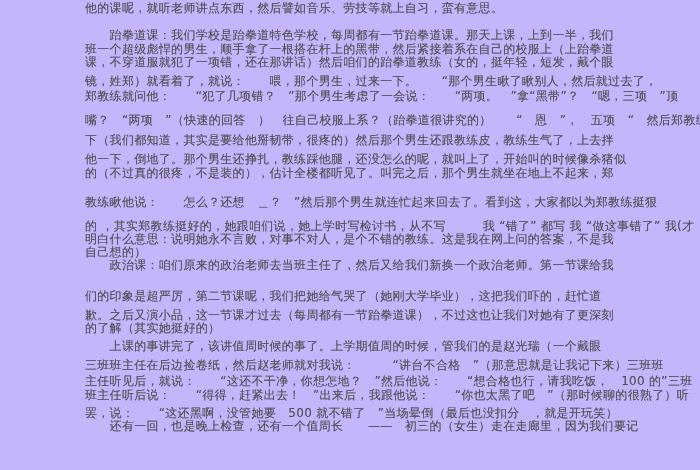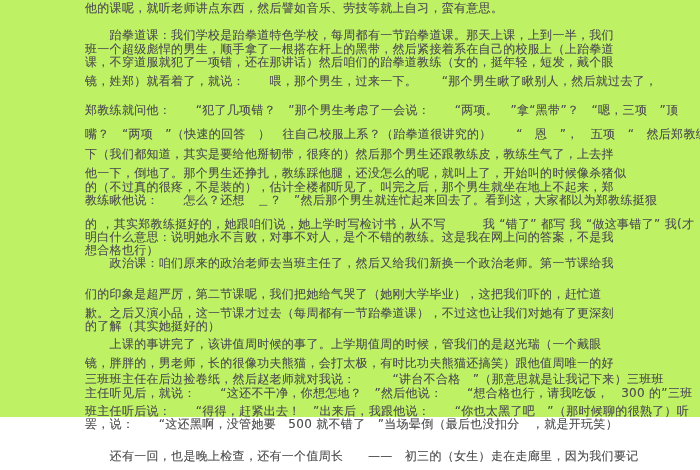--- a/index.html
+++ b/index.html
@@ -5,22 +5,22 @@
   html, body {
     margin: 0;
     padding: 0;
     width: 700px;
     height: 470px;
     overflow: hidden;
     background: #ffffff;
   }
   .page {
     width: 700px;
-    height: 417px;
-    background: #bef264;
+    height: 470px;
+    background: #c4b5fd;
     position: relative;
   }
   .text-column {
     position: absolute;
     left: 85px;
     top: 0;
     width: 615px;
     padding-top: 2px;
   }
   .line {
@@ -31,26 +31,26 @@
     letter-spacing: 0.3px;
     color: #4f4f4f;
     white-space: pre;
     text-shadow: 0 0 0.6px rgba(90,90,90,0.45);
   }
   
   .line:nth-child(2)  { margin-top: 14px; }
   .line:nth-child(3)  { margin-top: 1px; }
   .line:nth-child(4)  { margin-top: 0px; }
   .line:nth-child(5)  { margin-top: 6px; }
-  .line:nth-child(6)  { margin-top: 16px; }
+  .line:nth-child(6)  { margin-top: 2px; }
   .line:nth-child(7)  { margin-top: 11px; }
   .line:nth-child(8)  { margin-top: 7px; }
   .line:nth-child(9)  { margin-top: 6px; }
   .line:nth-child(10) { margin-top: 1px; }
-  .line:nth-child(11) { margin-top: 0px; }
+  .line:nth-child(11) { margin-top: 16px; }
   .line:nth-child(12) { margin-top: 11px; }
   .line:nth-child(13) { }
   .line:nth-child(14) { margin-top: 0px; }
   .line:nth-child(15) { margin-top: 0px; }
   .line:nth-child(16) { margin-top: 18px; }
   .line:nth-child(17) { margin-top: 6px; }
   .line:nth-child(18) { margin-top: 0px; }
   .line:nth-child(19) { margin-top: 5px; }
   .line:nth-child(20) { margin-top: 6px; }
   .line:nth-child(21) { margin-top: 3px; }
@@ -71,26 +71,25 @@
     <div class="line">课，不穿道服就犯了一项错，还在那讲话）然后咱们的跆拳道教练（女的，挺年轻，短发，戴个眼</div>
     <div class="line">镜，姓郑）就看着了，就说：　　喂，那个男生，过来一下。　　“那个男生瞅了瞅别人，然后就过去了，</div>
     <div class="line">郑教练就问他：　　“犯了几项错？　”那个男生考虑了一会说：　　“两项。　”拿“黑带”？　“嗯，三项　”顶</div>
     <div class="line">嘴？　“两项　”（快速的回答　）　往自己校服上系？（跆拳道很讲究的）　　“　恩　”，　五项　“　然后郑教练让他趴</div>
     <div class="line">下（我们都知道，其实是要给他掰韧带，很疼的）然后那个男生还跟教练皮，教练生气了，上去拌</div>
     <div class="line">他一下，倒地了。那个男生还挣扎，教练踩他腿，还没怎么的呢，就叫上了，开始叫的时候像杀猪似</div>
     <div class="line">的（不过真的很疼，不是装的），估计全楼都听见了。叫完之后，那个男生就坐在地上不起来，郑</div>
     <div class="line">教练瞅他说：　　怎么？还想　＿？　”然后那个男生就连忙起来回去了。看到这，大家都以为郑教练挺狠</div>
     <div class="line">的 ，其实郑教练挺好的，她跟咱们说，她上学时写检讨书，从不写　　　我 “错了” 都写 我 “做这事错了” 我(才</div>
     <div class="line">明白什么意思：说明她永不言败，对事不对人，是个不错的教练。这是我在网上问的答案，不是我</div>
-    <div class="line">想合格也行）</div>
+    <div class="line">自己想的）</div>
     <div class="line">　　政治课：咱们原来的政治老师去当班主任了，然后又给我们新换一个政治老师。第一节课给我</div>
     <div class="line">们的印象是超严厉，第二节课呢，我们把她给气哭了（她刚大学毕业），这把我们吓的，赶忙道</div>
     <div class="line">歉。之后又演小品，这一节课才过去（每周都有一节跆拳道课），不过这也让我们对她有了更深刻</div>
     <div class="line">的了解（其实她挺好的）</div>
     <div class="line">　　上课的事讲完了，该讲值周时候的事了。上学期值周的时候，管我们的是赵光瑞（一个戴眼</div>
-    <div class="line">镜，胖胖的，男老师，长的很像功夫熊猫，会打太极，有时比功夫熊猫还搞笑）跟他值周唯一的好</div>
     <div class="line">三班班主任在后边捡卷纸，然后赵老师就对我说：　　　“讲台不合格　”（那意思就是让我记下来）三班班</div>
-    <div class="line">主任听见后，就说：　　“这还不干净，你想怎地？　”然后他说：　　“想合格也行，请我吃饭，　300 的”三班</div>
+    <div class="line">主任听见后，就说：　　“这还不干净，你想怎地？　”然后他说：　　“想合格也行，请我吃饭，　100 的”三班</div>
     <div class="line">班主任听后说：　　“得得，赶紧出去！　”出来后，我跟他说：　　“你也太黑了吧　”（那时候聊的很熟了）听</div>
     <div class="line">罢，说：　　“这还黑啊，没管她要　500 就不错了　”当场晕倒（最后也没扣分　，就是开玩笑）</div>
     <div class="line">　　还有一回，也是晚上检查，还有一个值周长　　——　初三的（女生）走在走廊里，因为我们要记</div>
   </div>
 </div>
 
 </body></html>

